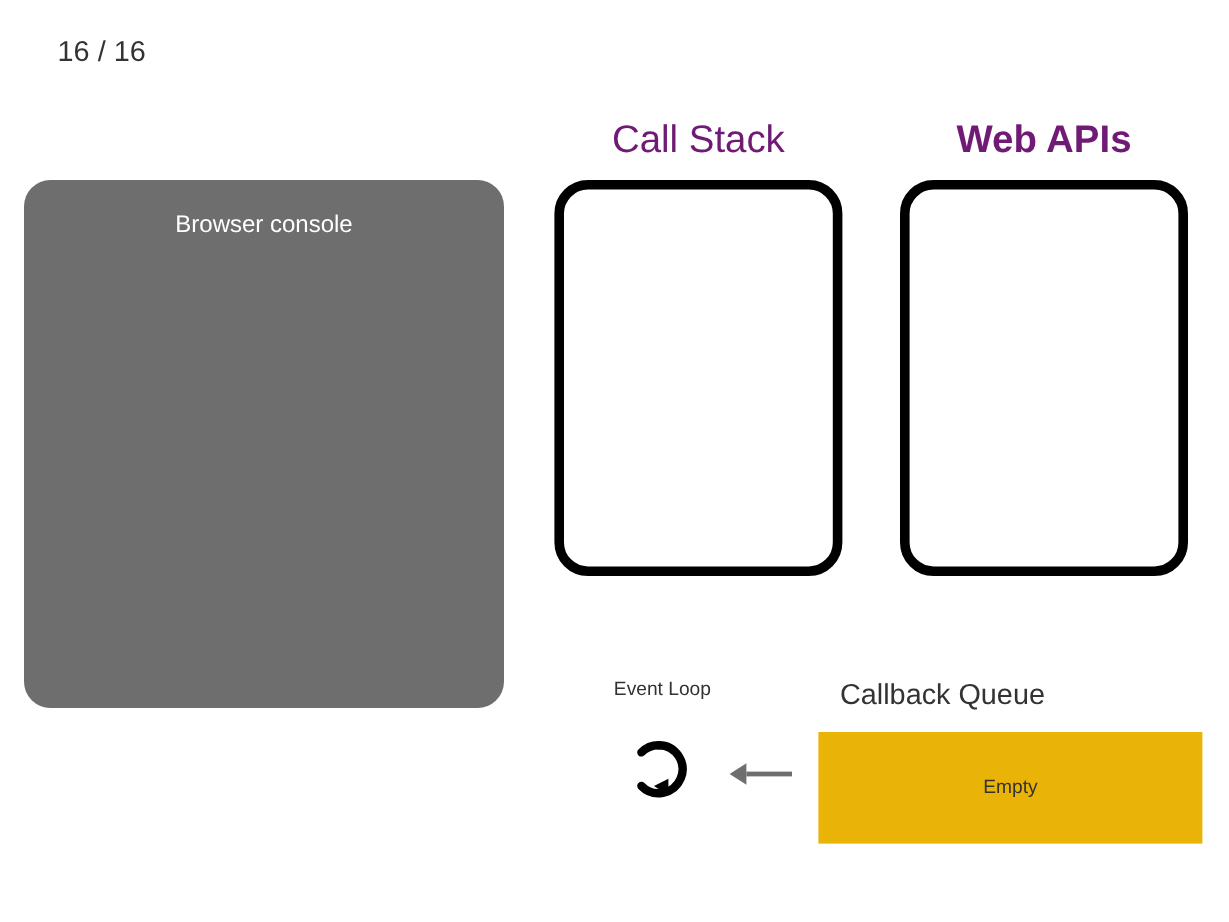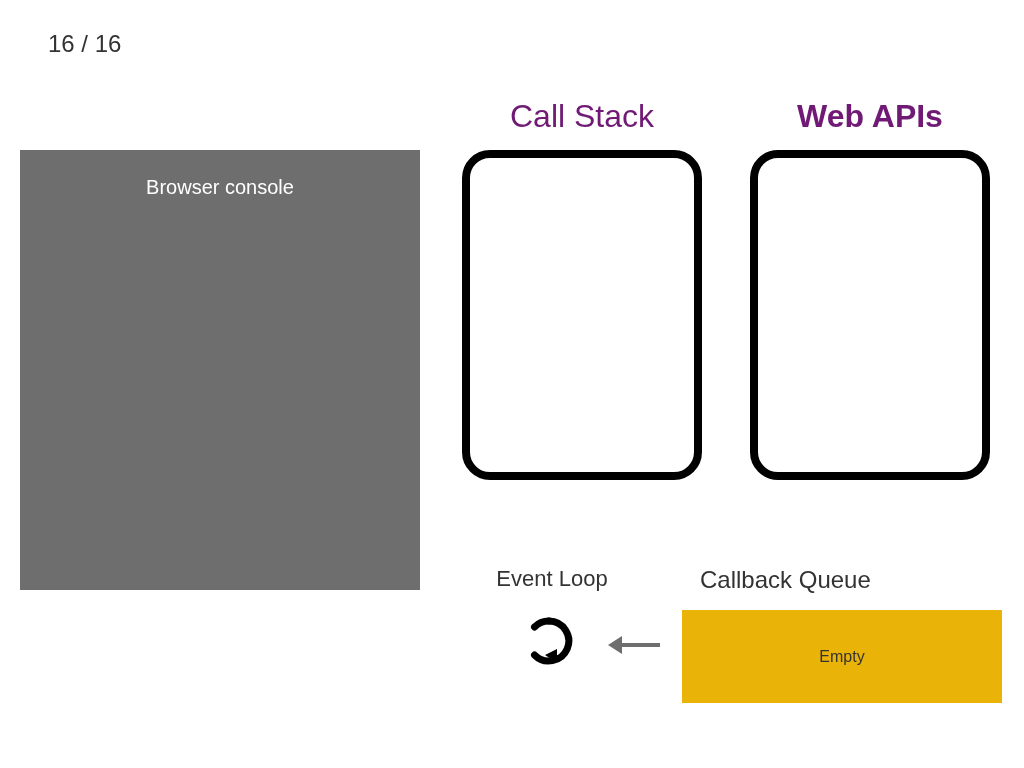--- a/index.html
+++ b/index.html
@@ -24,20 +24,21 @@
       text-align: center;
     }
     .console-panel {
       position: absolute;
       top: 150px;
       left: 20px;
       width: 400px;
       height: 440px;
       background: #6e6e6e;
       padding: 12px;
+      border-radius: 22px;
     }
     .console-header {
       text-align: center;
       color: #ffffff;
       font-size: 20px;
       padding: 14px 0 18px 0;
     }
     .console-body {
       background: #ffffff;
       height: 365px;
@@ -81,21 +82,21 @@
       top: 150px;
       left: 750px;
       width: 240px;
       height: 330px;
     }
     .eventloop-label {
       position: absolute;
       top: 566px;
       left: 462px;
       width: 180px;
-      font-size: 22px;
+      font-size: 16px;
       color: #333;
       text-align: center;
     }
     .callbackqueue-label {
       position: absolute;
       top: 566px;
       left: 700px;
       width: 280px;
       font-size: 24px;
       color: #333;

